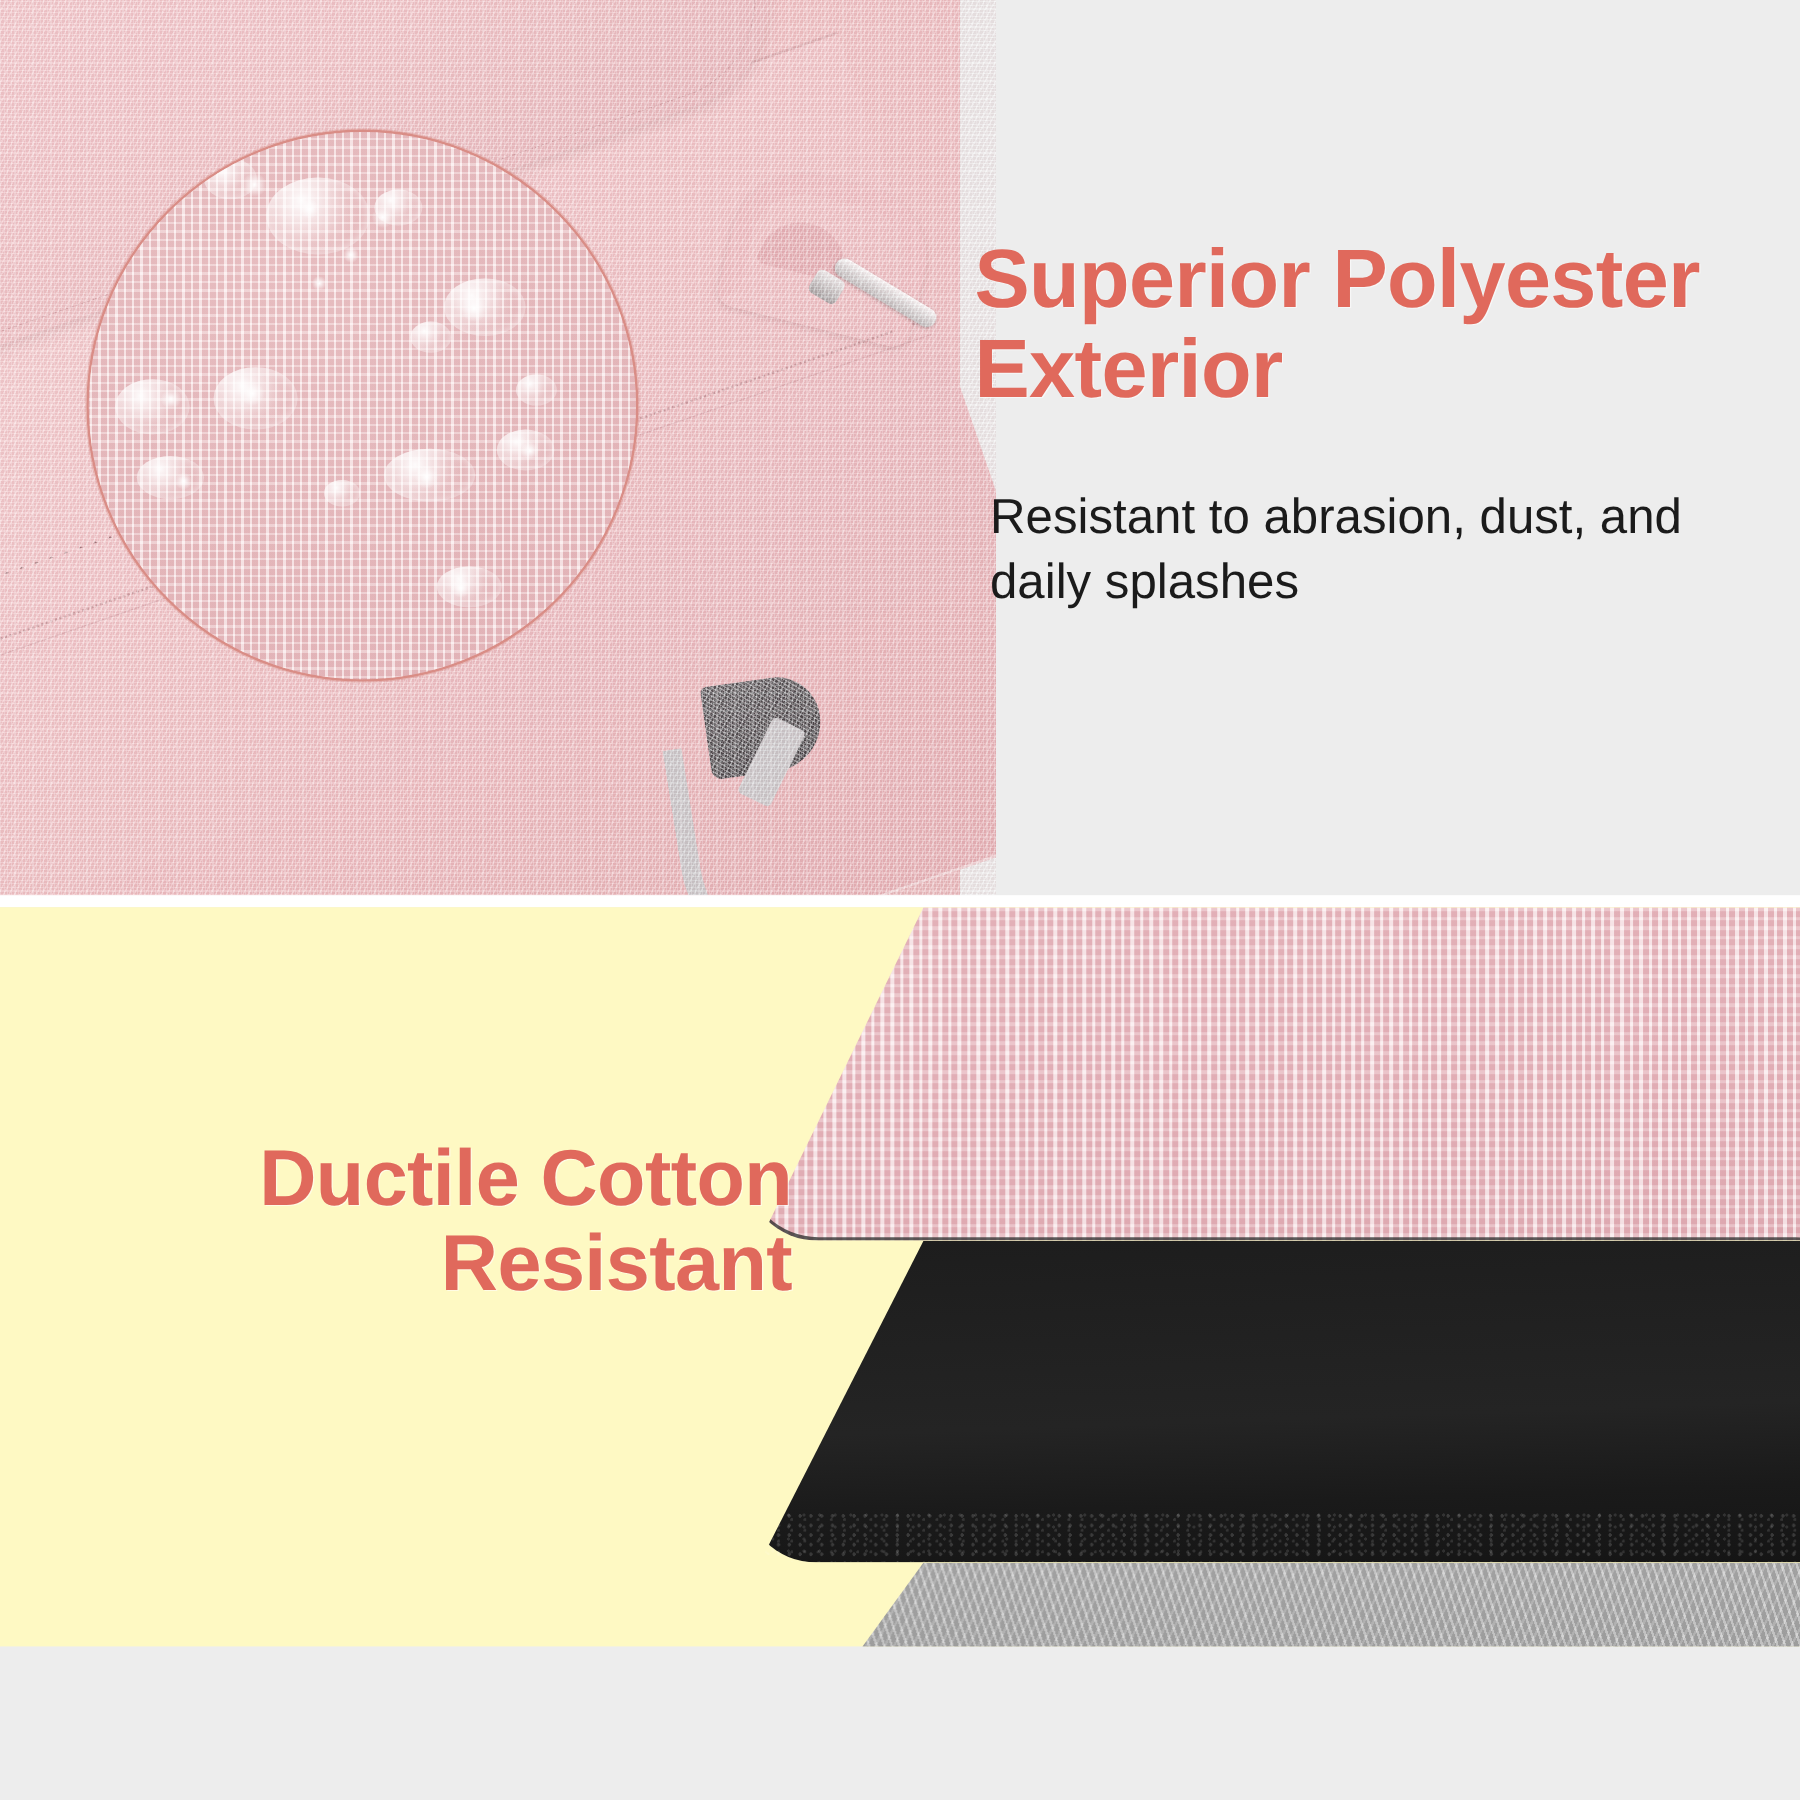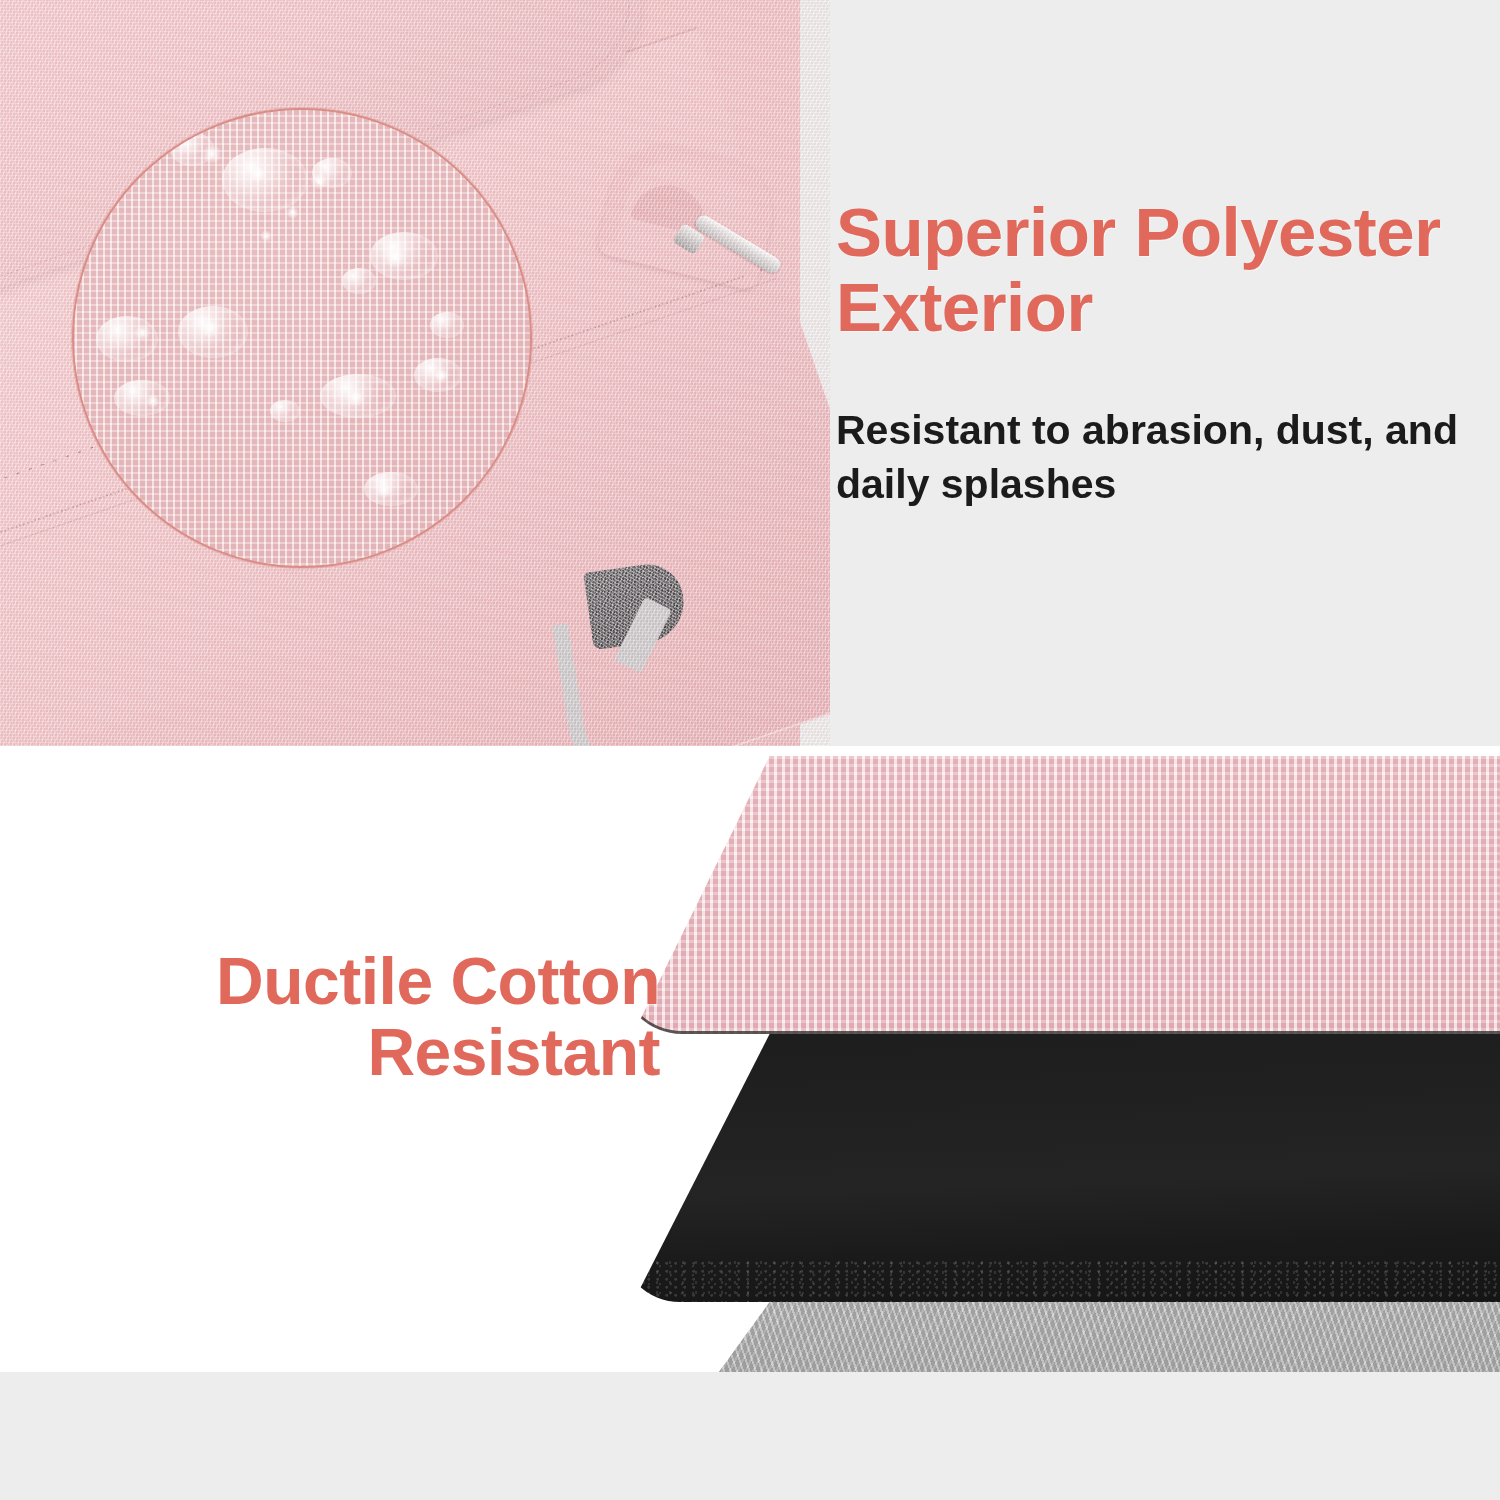--- a/index.html
+++ b/index.html
@@ -18,21 +18,21 @@
 
   
   .panel {
     position: absolute;
     left: 0;
     width: 1500px;
     overflow: hidden;
   }
   #panel-top    { top: 0;    height: 746px; background: #ededed; }
   #panel-divider{ position:absolute; left:0; top:746px; width:1500px; height:10px; background:#ffffff; }
-  #panel-bottom { top: 756px; height: 616px; background: #ffffff; }
+  #panel-bottom { top: 756px; height: 616px; background: #fef9c3; }
 
   
   #bag-photo {
     position: absolute;
     left: 0; top: 0;
     width: 830px; height: 746px;
     overflow: hidden;
   }
 
   
@@ -251,39 +251,39 @@
   }
   .spark {
     position: absolute;
     border-radius: 50%;
     background: radial-gradient(circle, rgba(255,255,255,.98) 0%, rgba(255,255,255,.35) 45%, rgba(255,255,255,0) 72%);
   }
 
   
   #top-text {
     position: absolute;
-    left: 836px; top: 196px;
+    left: 812px; top: 196px;
     width: 640px;
   }
   .headline {
     color: #e0695c;
     font-weight: bold;
     letter-spacing: -0.5px;
     line-height: 1.08;
     margin: 0;
     text-shadow: 1px 1px 0 rgba(255,255,255,.55);
     font-stretch: condensed;
   }
   #top-headline { font-size: 69px; }
   .subtext {
     color: #1b1b1b;
     font-size: 41px;
     line-height: 1.32;
-    margin: 0;
-    font-weight: bold;
+    margin: 13px;
+    font-weight: normal;
   }
   #top-sub { margin-top: 58px; }
 
   
   #logo {
     position: absolute;
     right: 26px; top: 14px;
     width: 134px; height: 84px;
   }
   #logo svg { display: block; width: 134px; height: 84px; }

